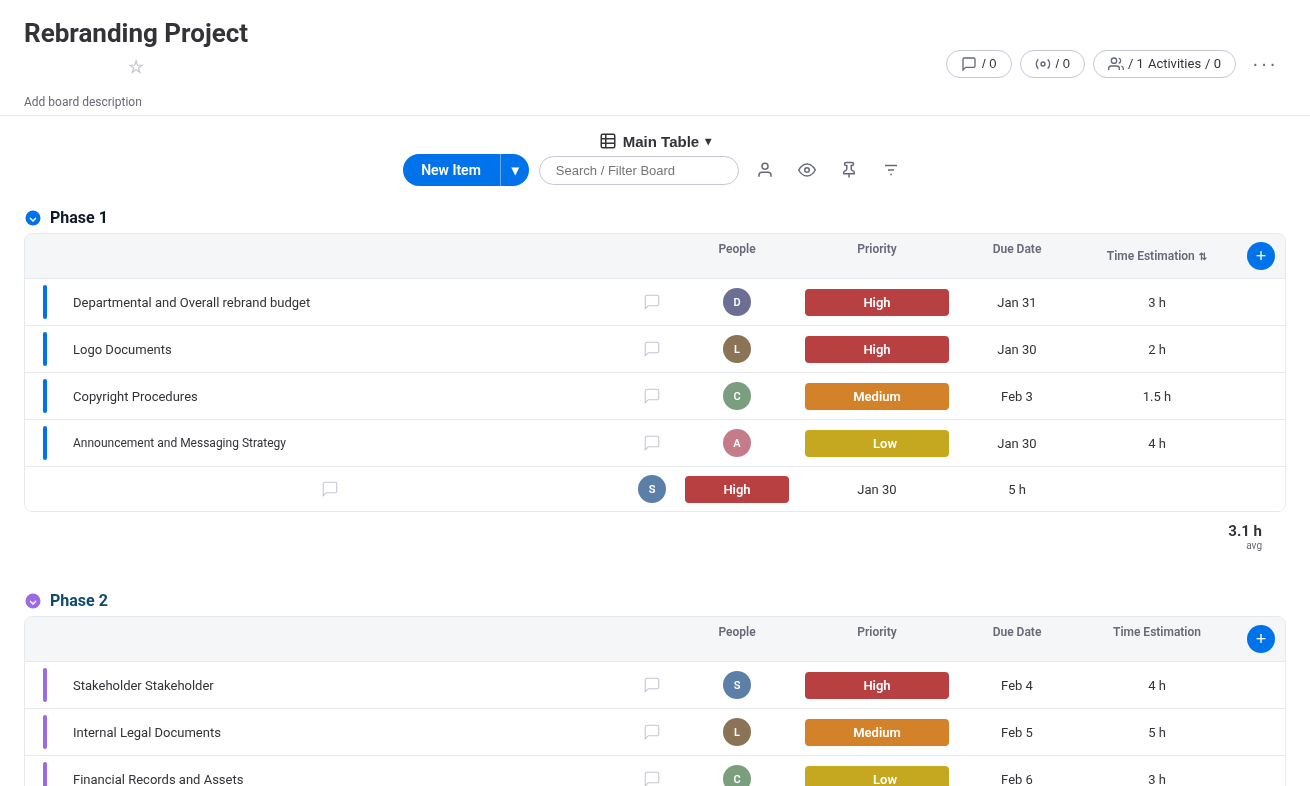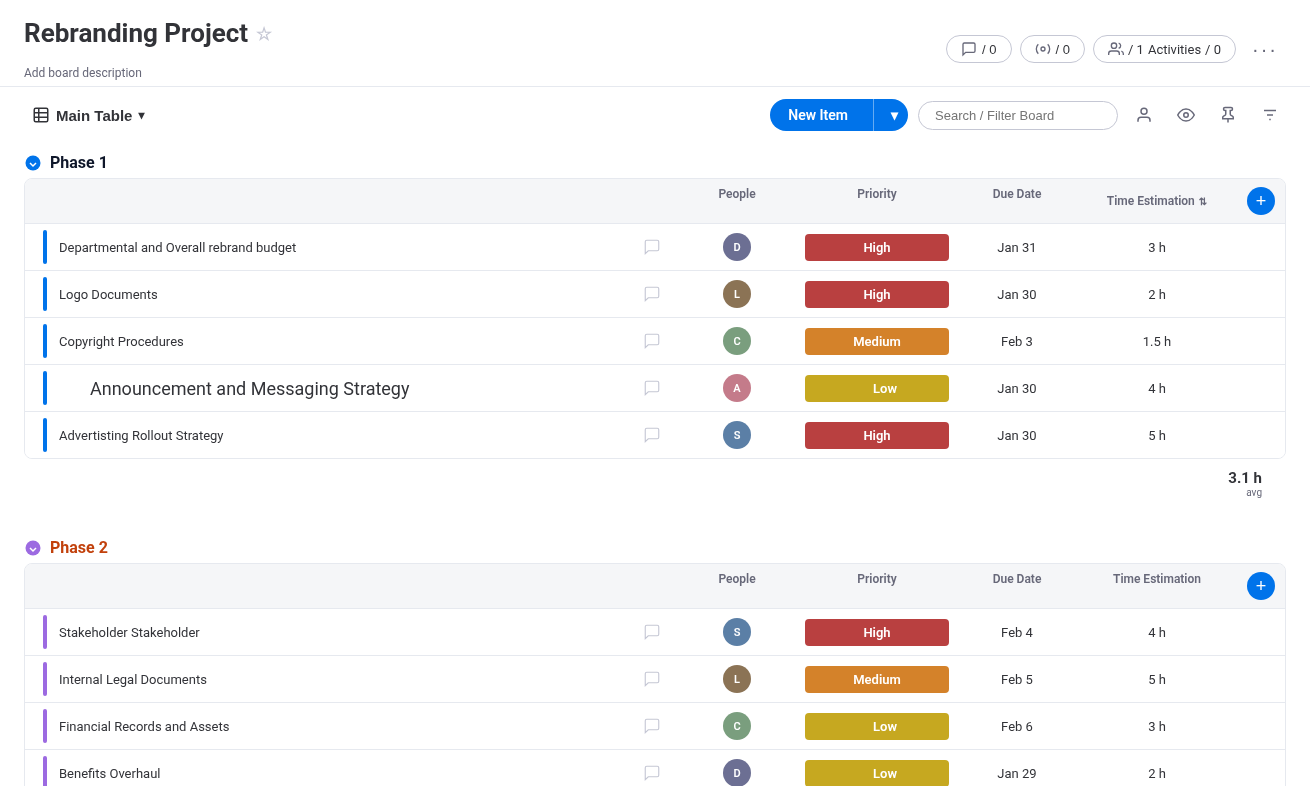--- a/index.html
+++ b/index.html
@@ -22,20 +22,21 @@
       border-bottom: 1px solid #e6e9ef;
     }
     .header-left { display: flex; flex-direction: column; }
     .project-title {
       font-size: 26px;
       font-weight: 700;
       color: #323338;
       display: flex;
       align-items: center;
       gap: 8px;
+      flex-direction: column;
     }
     .star-icon { color: #c5c7d4; font-size: 18px; cursor: pointer; }
     .board-description { font-size: 12px; color: #676879; margin-top: 18px; }
     .header-right {
       display: flex;
       align-items: center;
       gap: 8px;
     }
     .header-btn {
       display: flex;
@@ -68,33 +69,33 @@
       font-size: 13px;
       color: #323338;
       cursor: pointer;
       background: #fff;
     }
 
     
     .toolbar {
       display: flex;
       align-items: center;
-      justify-content: space-between;
       padding: 12px 24px;
+      flex-direction: column;
     }
     .toolbar-left { display: flex; align-items: center; gap: 8px; }
     .table-name-btn {
       display: flex; align-items: center; gap: 6px;
       font-size: 15px; font-weight: 600; color: #323338;
       cursor: pointer; border: none; background: transparent;
       border-radius: 6px; padding: 4px 8px;
     }
     .toolbar-right { display: flex; align-items: center; gap: 10px; }
     .new-item-btn {
-      display: flex; align-items: center; gap: 7px;
+      display: flex; align-items: center; gap: 1px;
       background: #0073ea;
       color: #fff;
       border: none;
       border-radius: 20px;
       font-size: 14px;
       font-weight: 600;
       cursor: pointer;
       overflow: hidden;
     }
     .new-item-main {
@@ -164,21 +165,21 @@
     }
     .table-row:last-of-type { border-bottom: none; }
     .cell {
       padding: 6px 10px;
       font-size: 13px;
       color: #323338;
       display: flex;
       align-items: center;
     }
     .cell.center { justify-content: center; }
-    .cell.name-cell { display: flex; align-items: center; gap: 2px; }
+    .cell.name-cell { display: flex; align-items: center; gap: 16px; }
 
     .priority-badge {
       border-radius: 4px;
       padding: 6px 0;
       width: 100%;
       text-align: center;
       font-size: 13px;
       font-weight: 600;
       color: #fff;
       display: block;
@@ -406,42 +407,38 @@
       <div class="cell center" style="padding: 4px 8px;">
         <span class="priority-badge priority-medium">Medium</span>
       </div>
       <div class="cell center" style="color:#323338;">Feb 3</div>
       <div class="cell center">1.5 h</div>
       <div class="cell center"></div>
     </div>
           <div class="table-row">
       <div class="cell name-cell">
         <span style="width:4px; min-width:4px; height:34px; border-radius:2px; background:#0073ea; display:inline-block; margin-right:10px;"></span>
-        <span style="font-size:18px;margin-left:31px;">Announcement and Messaging Strategy</span>
+        <span style="font-size:12px;">Announcement and Messaging Strategy</span>
       </div>
       <div class="cell center">
         <svg width="18" height="18" viewBox="0 0 24 24" fill="none" stroke="#c5c7d4" stroke-width="1.5" style="cursor:pointer;">
                 <path d="M21 15a2 2 0 0 1-2 2H7l-4 4V5a2 2 0 0 1 2-2h14a2 2 0 0 1 2 2z"></path>
               </svg>
       </div>
       <div class="cell center">
         <div class="avatar" style="background:#c47b8a;">A</div>
       </div>
       <div class="cell center" style="padding: 4px 8px;">
         <span class="priority-badge priority-low">Low</span>
       </div>
       <div class="cell center" style="color:#323338;">Jan 30</div>
       <div class="cell center">4 h</div>
       <div class="cell center"></div>
     </div>
           <div class="table-row">
-      <div class="cell name-cell">
-        <span style="width:4px; min-width:4px; height:34px; border-radius:2px; background:#0073ea; display:inline-block; margin-right:10px;"></span>
-        <span style="font-size:13px;">Advertisting Rollout Strategy</span>
-      </div>
       <div class="cell center">
         <svg width="18" height="18" viewBox="0 0 24 24" fill="none" stroke="#c5c7d4" stroke-width="1.5" style="cursor:pointer;">
                 <path d="M21 15a2 2 0 0 1-2 2H7l-4 4V5a2 2 0 0 1 2-2h14a2 2 0 0 1 2 2z"></path>
               </svg>
       </div>
       <div class="cell center">
         <div class="avatar" style="background:#5b7fa6;">S</div>
       </div>
       <div class="cell center" style="padding: 4px 8px;">
         <span class="priority-badge priority-high">High</span>
@@ -456,21 +453,21 @@
 
     <div class="summary-row">
       <div>
         <div class="summary-value">3.1 h</div>
         <div class="summary-label">avg</div>
       </div>
     </div>
   </div>
 
   <div class="phase-section">
-    <div class="phase-header" style="color: #c2410c;">
+    <div class="phase-header" style="color: #0c4a6e;">
       <svg width="18" height="18" viewBox="0 0 24 24" fill="#9c6ae1">
           <circle cx="12" cy="12" r="10"></circle>
           <polyline points="8 12 12 16 16 12" stroke="#fff" stroke-width="2" fill="none"></polyline>
         </svg>
       <span>Phase 2</span>
     </div>
 
     <div class="phase-table">
 
       <div class="table-header-row">

